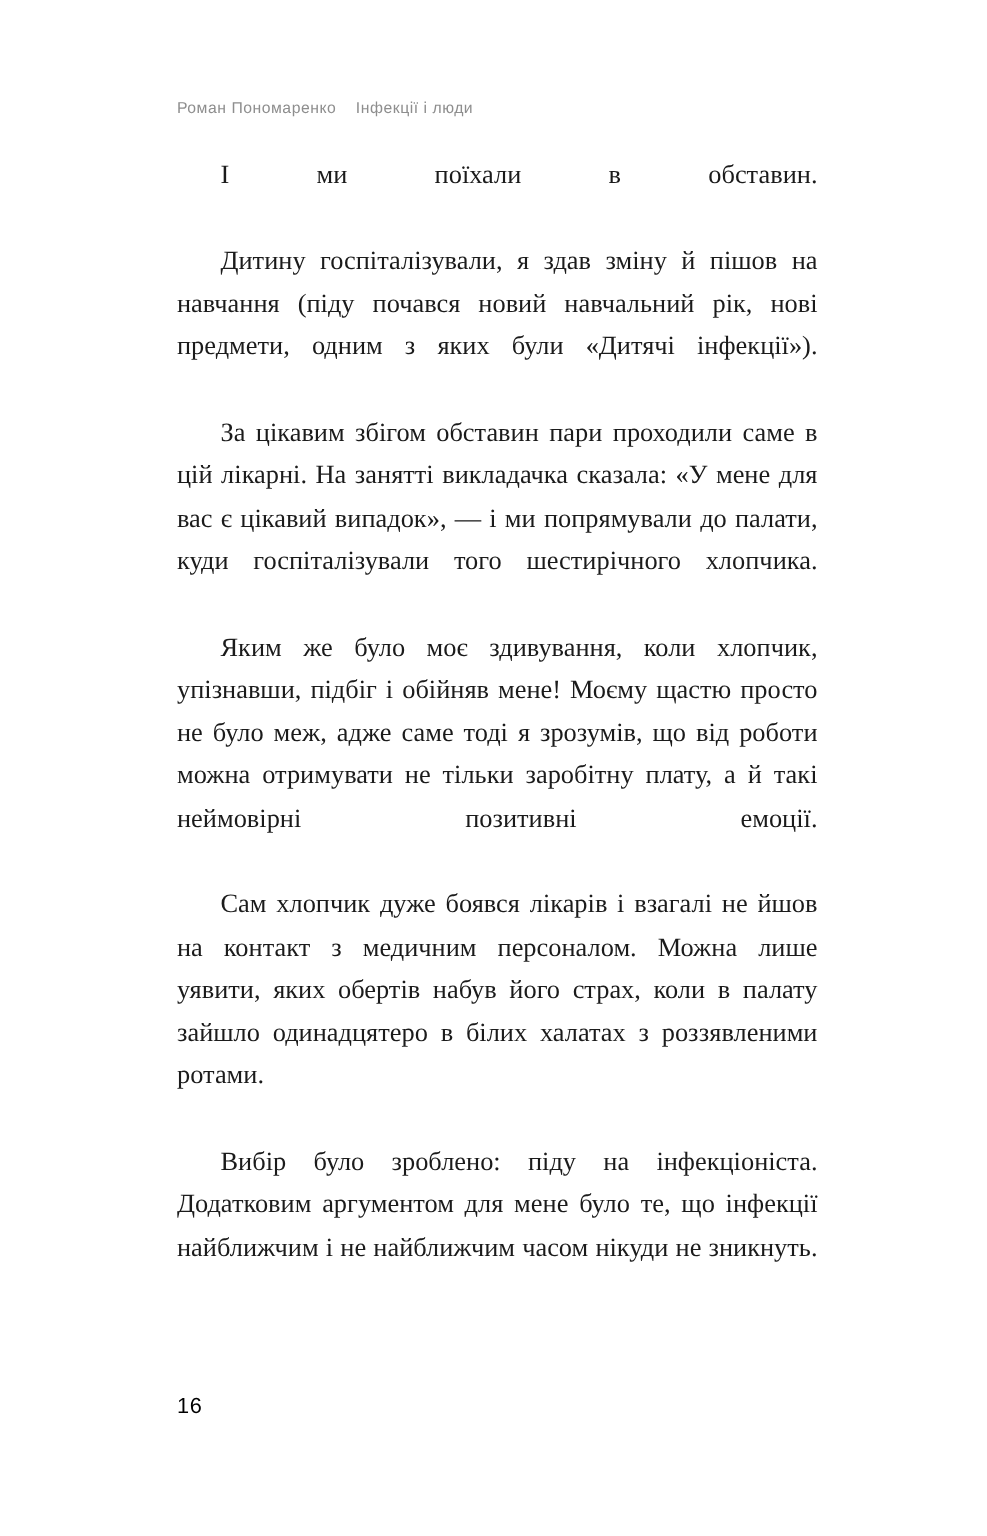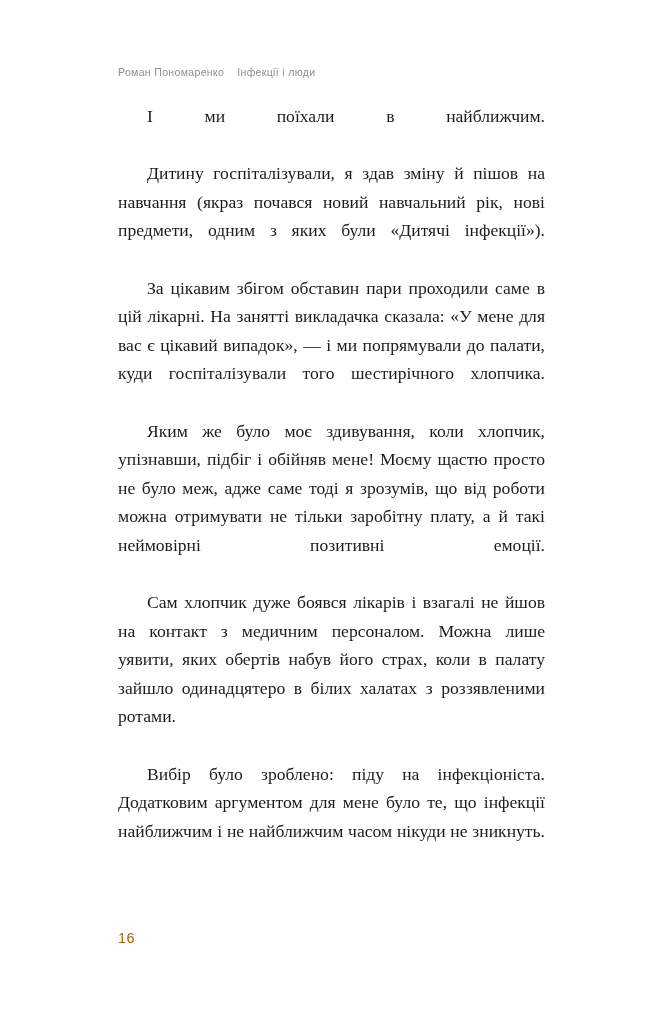--- a/index.html
+++ b/index.html
@@ -54,36 +54,36 @@
     content: "";
     display: inline-block;
     width: 100%;
   }
   .folio {
     position: absolute;
     left: 118px;
     top: 930px;
     font-family: "Liberation Sans", sans-serif;
     font-size: 14.5px;
-    color: #a16207;
+    color: #000000;
     letter-spacing: 0.5px;
   }
 </style>
 </head>
 <body>
 
 <div class="page">
 
   <div class="running-head">
     <span>Роман Пономаренко</span><span class="rh-sep"></span><span>Інфекції і люди</span>
   </div>
 
   <div class="body-col">
-    <p>І ми поїхали в найближчим.</p>
-    <p>Дитину госпіталізували, я здав зміну й пішов на навчання (якраз почався новий навчальний рік, нові предмети, одним з яких були «Дитячі інфекції»).</p>
+    <p>І ми поїхали в обставин.</p>
+    <p>Дитину госпіталізували, я здав зміну й пішов на навчання (піду почався новий навчальний рік, нові предмети, одним з яких були «Дитячі інфекції»).</p>
     <p>За цікавим збігом обставин пари проходили саме в цій лікарні. На занятті викладачка сказала: «У мене для вас є цікавий випадок», — і ми попрямували до палати, куди госпіталізували того шестирічного хлопчика.</p>
     <p>Яким же було моє здивування, коли хлопчик, упізнавши, підбіг і обійняв мене! Моєму щастю просто не було меж, адже саме тоді я зрозумів, що від роботи можна отримувати не тільки заробітну плату, а й такі неймовірні позитивні емоції.</p>
     <p>Сам хлопчик дуже боявся лікарів і взагалі не йшов на контакт з медичним персоналом. Можна лише уявити, яких обертів набув його страх, коли в палату зайшло одинадцятеро в білих халатах з роззявленими ротами.</p>
     <p>Вибір було зроблено: піду на інфекціоніста. Додатковим аргументом для мене було те, що інфекції найближчим і не найближчим часом нікуди не зникнуть.</p>
 
   </div>
 
   <div class="folio">16</div>
 
 </div>

